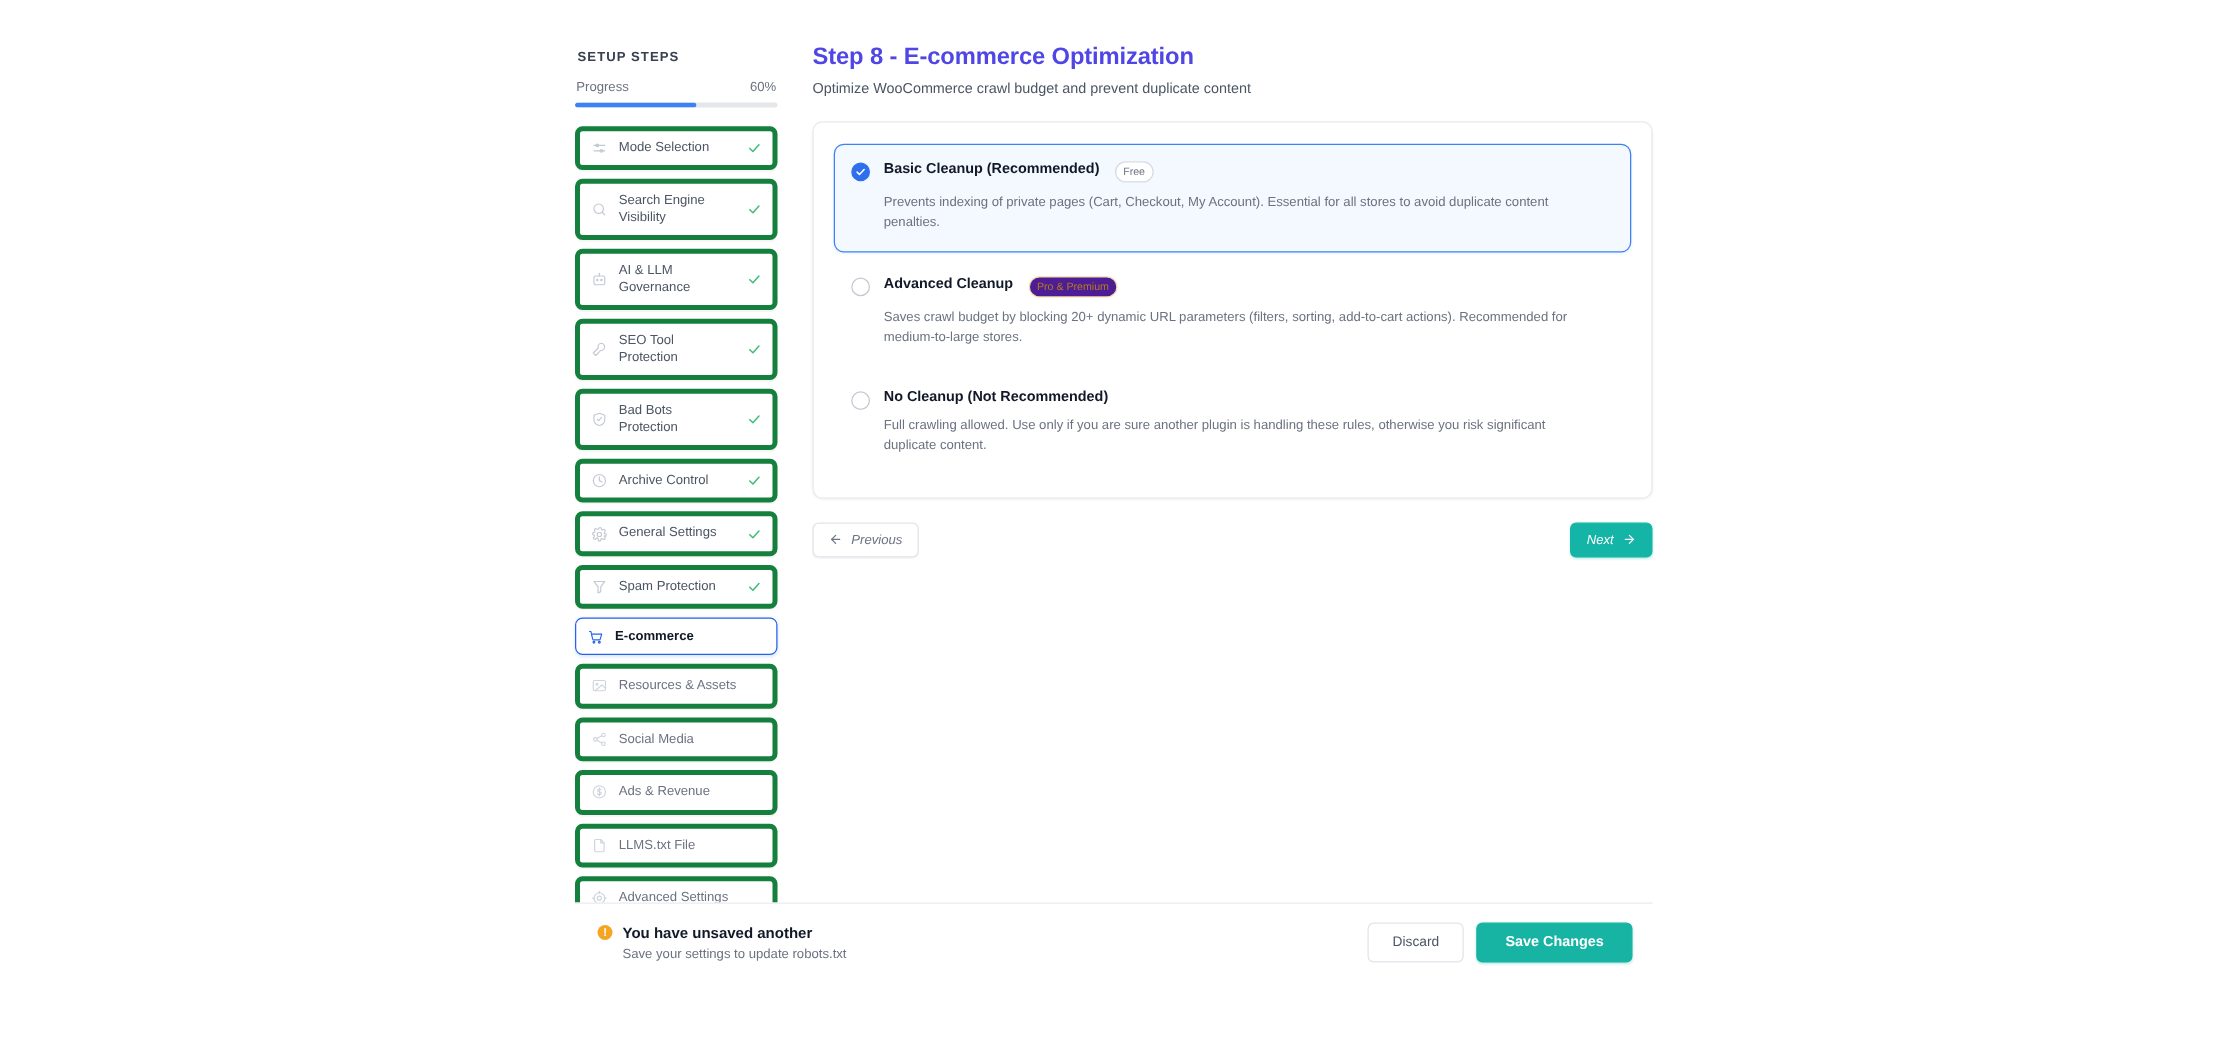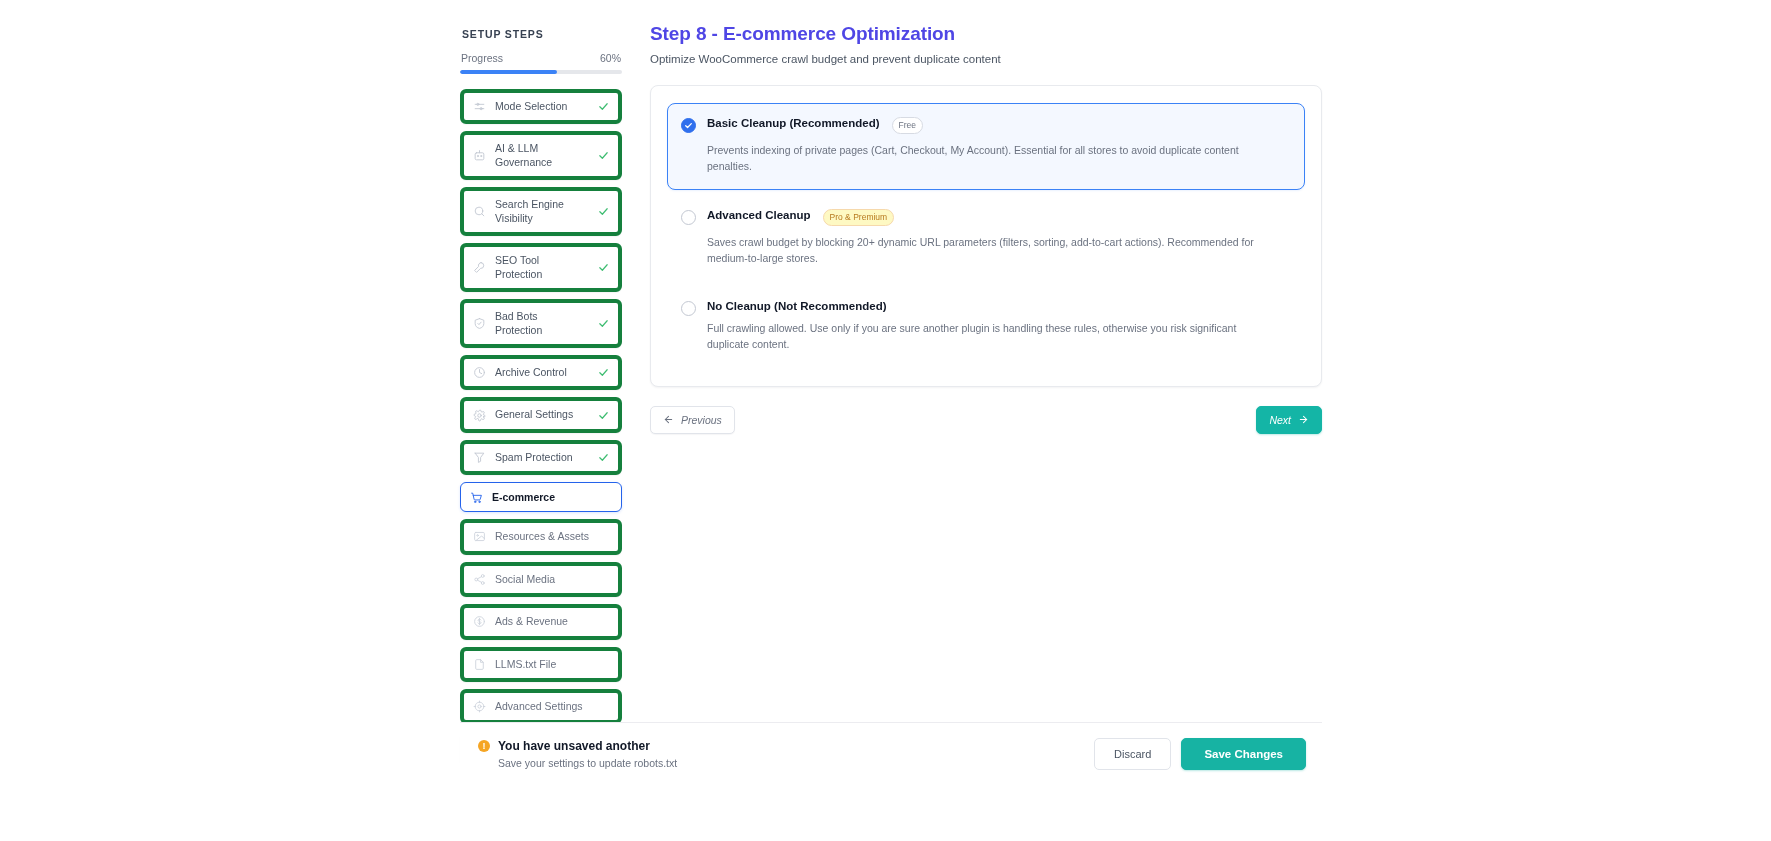--- a/index.html
+++ b/index.html
@@ -10,21 +10,21 @@
     font-family:"Liberation Sans", sans-serif;
     color:#1f2937;
     overflow:hidden;
     position:relative;
   }
 
   
   #page { position:absolute; left:0; top:0; width:1771px; height:841px; }
 
   #wrap {
-    position:absolute; left:460px; top:14px;
+    position:absolute; left:460px; top:26px;
     width:862px;
     display:flex;
     align-items:flex-start;
     gap:28px;
   }
 
   
   #sidebar { width:162px; flex:0 0 162px; padding-top:14px; }
 
   .setup-title {
@@ -127,21 +127,21 @@
   .opt-title { font-size:11.5px; font-weight:bold; color:#111827; }
   .badge {
     font-size:8.5px; line-height:1;
     padding:3px 6px 3.5px 6px;
     border-radius:9px;
     border:1px solid #d7dbe3;
     color:#6b7280; background:#fff;
     white-space:nowrap;
   }
   .badge.pro {
-    border-color:#f6d9ac; background:#fef9c3; color:#b7791f;
+    border-color:#f6d9ac; background:#4c1d95; color:#b7791f;
   }
   .opt-desc {
     font-size:10.5px; color:#6b7280; line-height:1.55;
     margin-top:8px; max-width:560px;
   }
 
   
   .stepnav {
     margin-top:19px;
     display:flex; justify-content:space-between; align-items:center;
@@ -222,41 +222,41 @@
             <span class="nav-label">Mode Selection</span>
             <span class="nav-check">
               <svg viewBox="0 0 24 24" fill="none" stroke="currentColor" stroke-width="2.6" stroke-linecap="round" stroke-linejoin="round">
                 <polyline points="4 12.5 9.5 18 20 6"></polyline>
               </svg>
             </span>
           </div>
           <div class="nav-item done">
             <span class="nav-ico">
               <svg viewBox="0 0 24 24" fill="none" stroke="currentColor" stroke-width="1.7" stroke-linecap="round" stroke-linejoin="round">
+                <circle cx="11" cy="11" r="7"></circle>
+                <line x1="20" y1="20" x2="16.2" y2="16.2"></line>
+              </svg>
+            </span>
+            <span class="nav-label">Search Engine Visibility</span>
+            <span class="nav-check">
+              <svg viewBox="0 0 24 24" fill="none" stroke="currentColor" stroke-width="2.6" stroke-linecap="round" stroke-linejoin="round">
+                <polyline points="4 12.5 9.5 18 20 6"></polyline>
+              </svg>
+            </span>
+          </div>
+          <div class="nav-item done">
+            <span class="nav-ico">
+              <svg viewBox="0 0 24 24" fill="none" stroke="currentColor" stroke-width="1.7" stroke-linecap="round" stroke-linejoin="round">
                 <rect x="4" y="7" width="16" height="13" rx="2.5"></rect>
                 <line x1="12" y1="3" x2="12" y2="7"></line>
                 <circle cx="9" cy="13" r="1"></circle>
                 <circle cx="15" cy="13" r="1"></circle>
               </svg>
             </span>
             <span class="nav-label">AI &amp; LLM Governance</span>
-            <span class="nav-check">
-              <svg viewBox="0 0 24 24" fill="none" stroke="currentColor" stroke-width="2.6" stroke-linecap="round" stroke-linejoin="round">
-                <polyline points="4 12.5 9.5 18 20 6"></polyline>
-              </svg>
-            </span>
-          </div>
-          <div class="nav-item done">
-            <span class="nav-ico">
-              <svg viewBox="0 0 24 24" fill="none" stroke="currentColor" stroke-width="1.7" stroke-linecap="round" stroke-linejoin="round">
-                <circle cx="11" cy="11" r="7"></circle>
-                <line x1="20" y1="20" x2="16.2" y2="16.2"></line>
-              </svg>
-            </span>
-            <span class="nav-label">Search Engine Visibility</span>
             <span class="nav-check">
               <svg viewBox="0 0 24 24" fill="none" stroke="currentColor" stroke-width="2.6" stroke-linecap="round" stroke-linejoin="round">
                 <polyline points="4 12.5 9.5 18 20 6"></polyline>
               </svg>
             </span>
           </div>
           <div class="nav-item done">
             <span class="nav-ico">
               <svg viewBox="0 0 24 24" fill="none" stroke="currentColor" stroke-width="1.7" stroke-linecap="round" stroke-linejoin="round">
                 <path d="M15 3a5 5 0 0 0-4.6 7L3 17.4 6.6 21l7.4-7.4A5 5 0 1 0 15 3z"></path>

